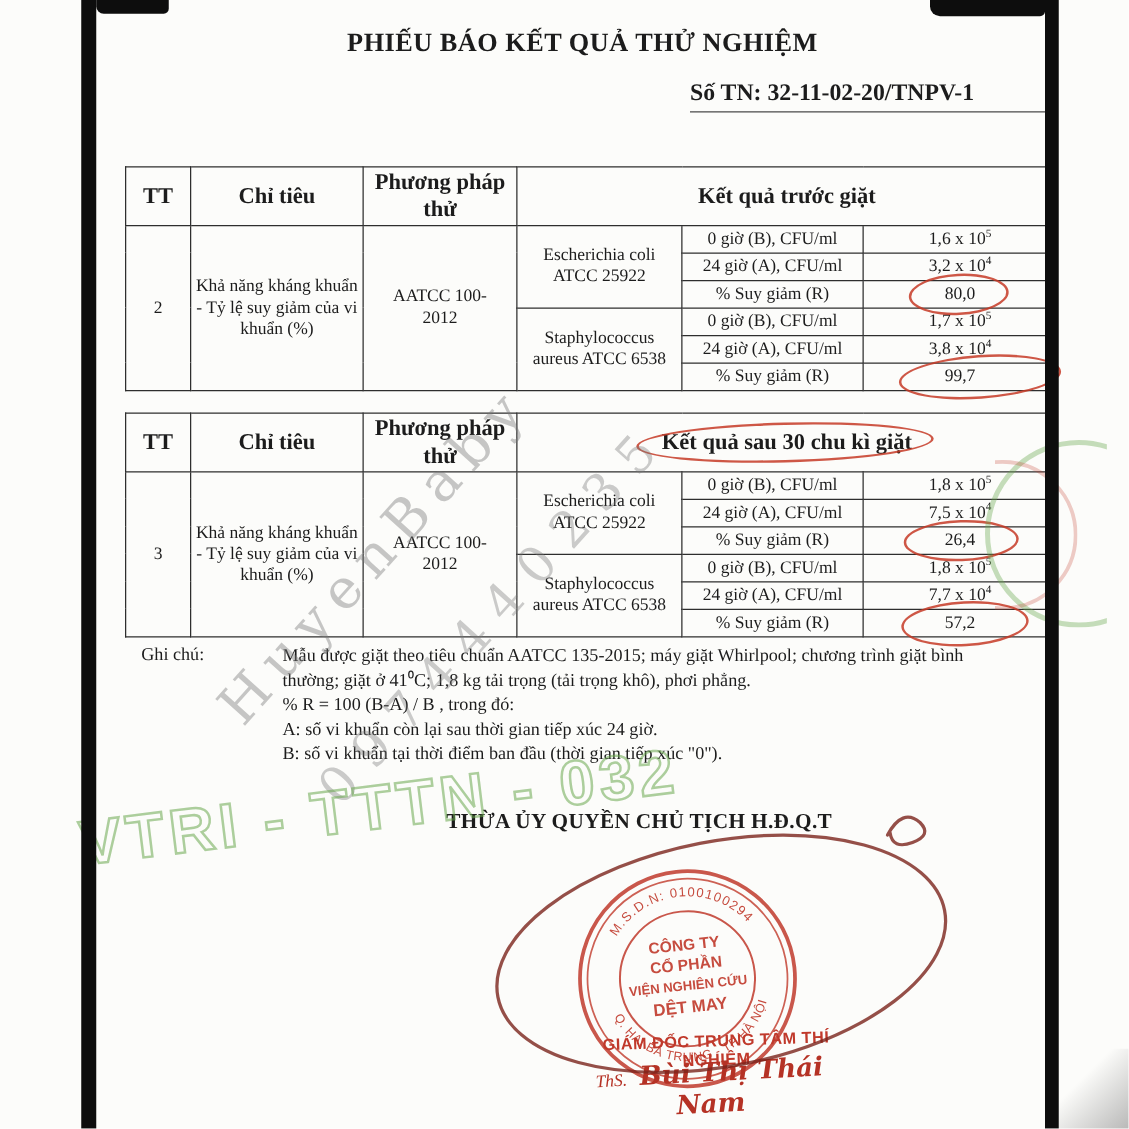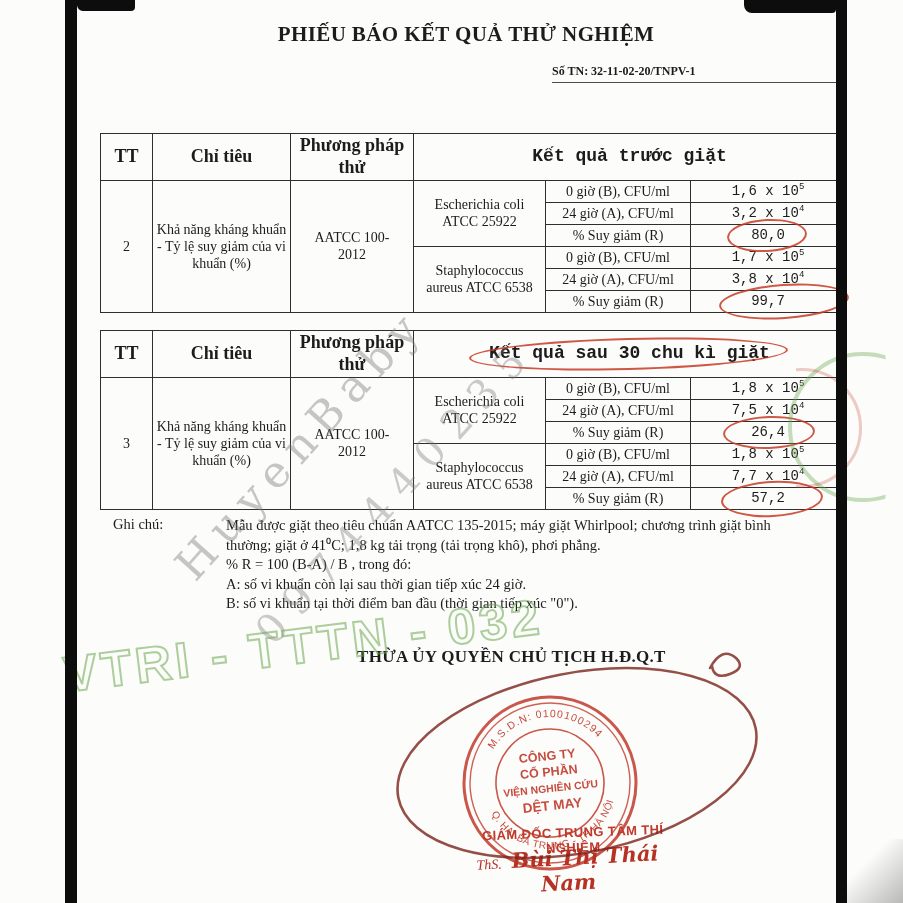--- a/index.html
+++ b/index.html
@@ -14,34 +14,34 @@
   .bar-left  { position:absolute; left:65px;  top:0; width:12px; height:903px; background:#0d0d0d; z-index:60; }
   .bar-right { position:absolute; left:836px; top:0; width:11px; height:903px; background:#0d0d0d; z-index:60; }
   .blob-tl { position:absolute; left:77px;  top:0; width:58px; height:11px; background:#0d0d0d; z-index:60; border-radius:0 0 4px 6px; }
   .blob-tr { position:absolute; left:744px; top:0; width:92px; height:13px; background:#0d0d0d; z-index:60; border-radius:0 0 4px 8px; }
   .corner-br { position:absolute; right:0; bottom:0; width:56px; height:64px; z-index:59;
                background: linear-gradient(135deg, rgba(0,0,0,0) 35%, rgba(130,130,130,.55)); }
 
   
   .title { position:absolute; left:99px; right:70px; top:22px; text-align:center;
            font-size:21px; font-weight:bold; letter-spacing:.4px; z-index:10; }
-  .meta { position:absolute; left:552px; top:64px; width:292px; font-size:12px; font-weight:bold; z-index:10; }
+  .meta { position:absolute; left:552px; top:64px; width:292px; font-size:19px; font-weight:bold; z-index:10; }
   .meta-line1 { border-bottom:1.5px solid #4a4a4a; padding-bottom:3px; }
   .meta-line2 { margin-top:5px; }
 
   
   .tbl { position:absolute; left:100px; width:745px; z-index:10; }
   .tbl.t1 { top:133px; }
   .tbl.t2 { top:330px; }
   .tbl table { border-collapse:collapse; table-layout:fixed; width:745px; }
   .tbl td { border:1.2px solid #2e2e2e; text-align:center; vertical-align:middle;
             font-size:14px; line-height:1.22; padding:1px 3px; }
   .tbl tr.hd td { font-weight:bold; font-size:18px; height:42px; }
   .tbl tr.bd { height:22px; }
-  .tbl td.val, .tbl td.hdq { position:relative;font-family:Liberation Mono, monospace; }
+  .tbl td.val, .tbl td.hdq { position:relative; }
   .pp { display:inline-block; max-width:96px; }
   .rel { position:relative; display:inline-block; padding:0 8px; }
   sup { font-size:9px; line-height:0; }
 
   
   .oval { position:absolute; border:2.2px solid rgba(197,58,38,.85); border-radius:50%;
           pointer-events:none; z-index:12; }
   .ov-80  { left:36px; right:38px; top:-6px; bottom:-6px; transform:rotate(-3deg); }
   .ov-73  { left:28px; right:-4px; top:-7px; bottom:-7px; transform:rotate(-4deg); }
   .ov-58  { left:32px; right:30px; top:-6px; bottom:-6px; transform:rotate(-2deg); }

